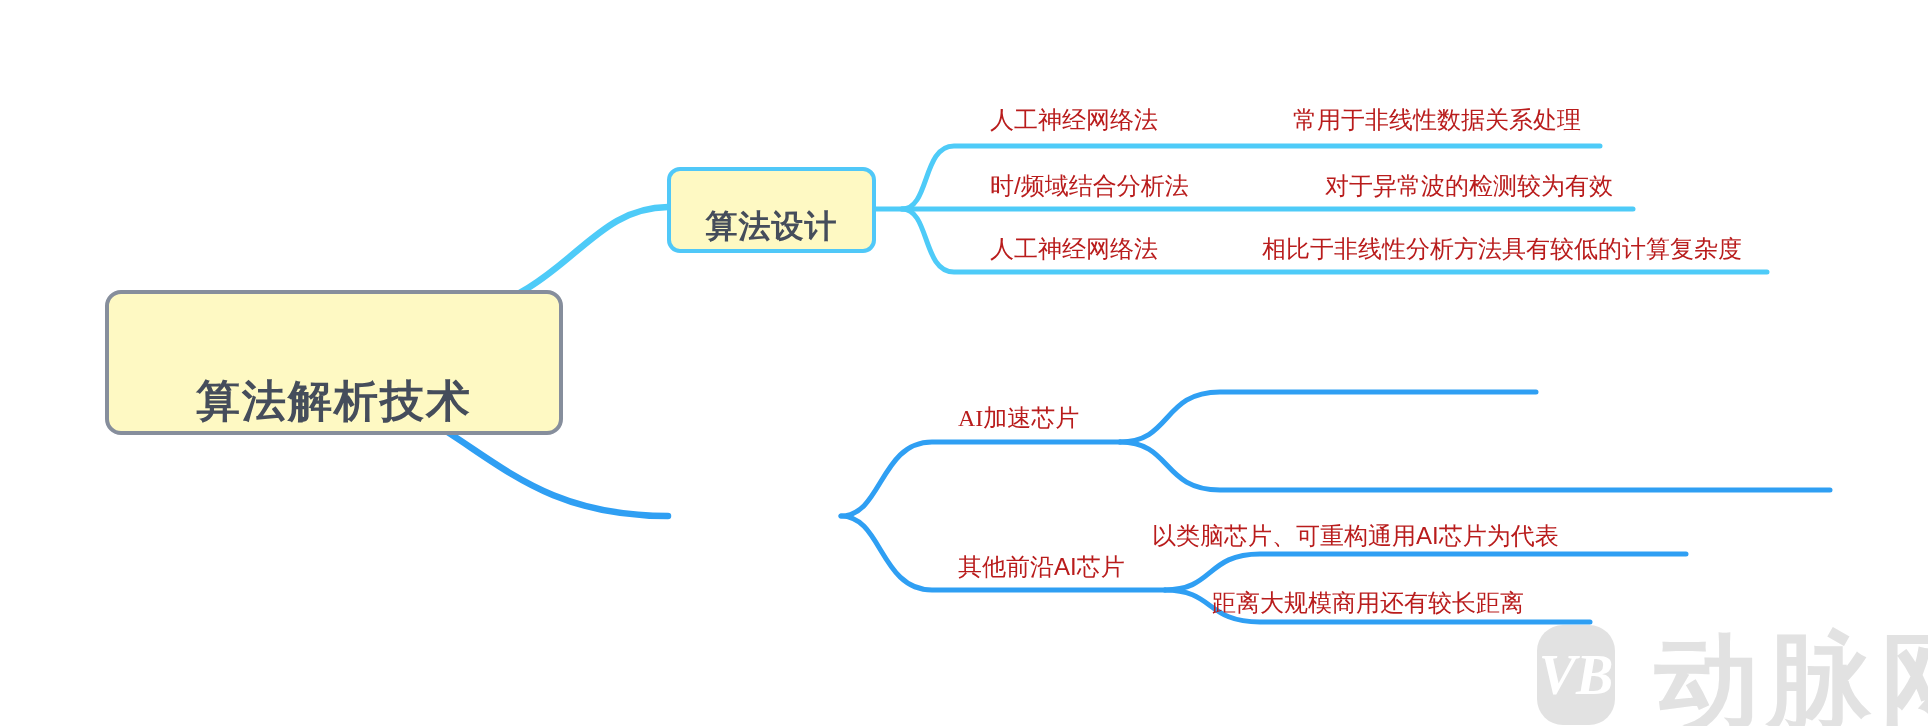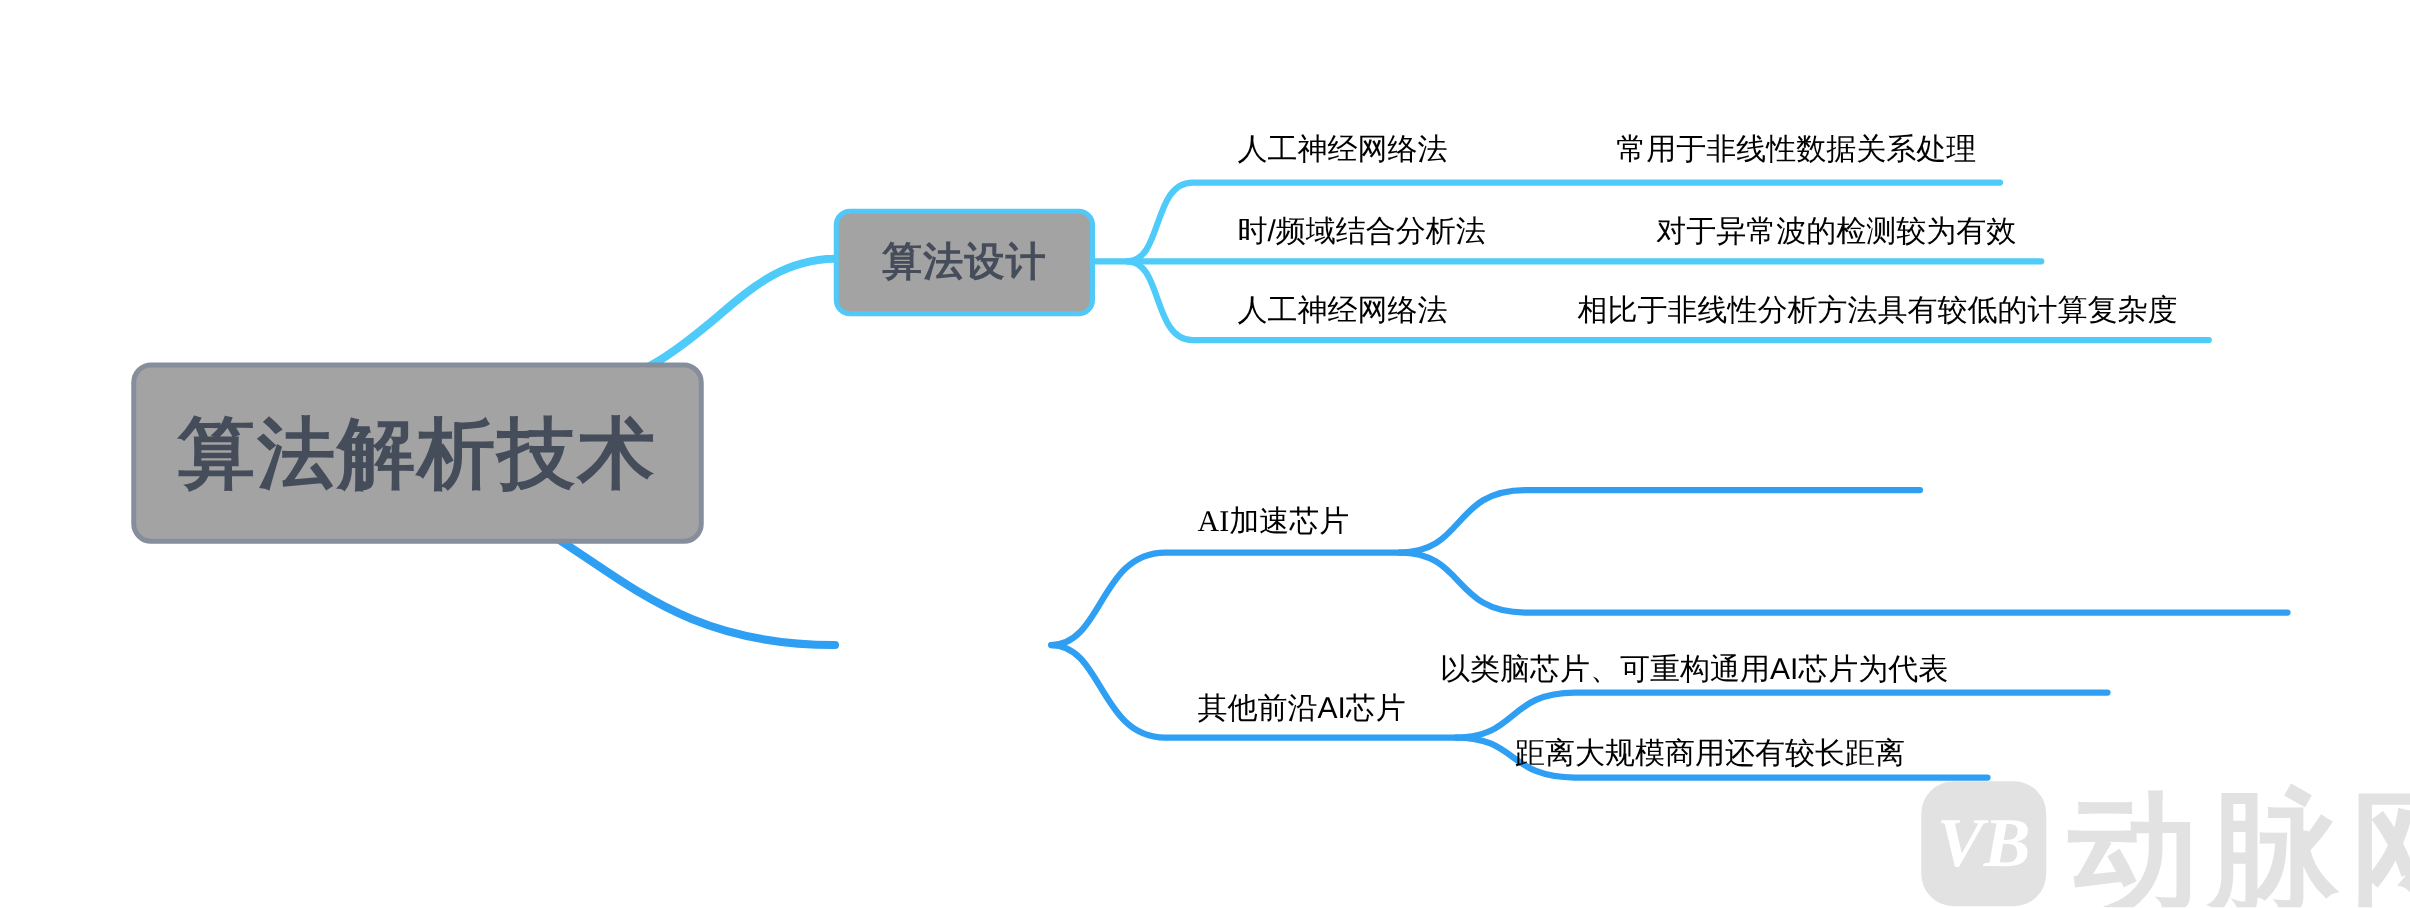--- a/index.html
+++ b/index.html
@@ -12,50 +12,50 @@
   }
   svg.links{position:absolute;left:0;top:0;width:1928px;height:726px;}
   svg.links path{fill:none;stroke-linecap:round;stroke-linejoin:round;}
   .stroke-top{stroke:#4ECBF8;}
   .stroke-bottom{stroke:#2F9FF3;}
   .w-main{stroke-width:6.5px;}
   .w-line{stroke-width:5px;}
 
   .box{
     position:absolute;
-    background:#a3a3a3;
-    display:flex;align-items:center;justify-content:center;
+    background:#fef9c3;
+    display:flex;align-items:flex-end;justify-content:center;
     color:#454D5B;font-weight:bold;
     box-sizing:border-box;
   }
   .box-root{
     left:105px;top:290px;width:458px;height:145px;
     border:4.5px solid #868E9C;border-radius:16px;
-    font-size:62px;letter-spacing:2px;
+    font-size:44px;letter-spacing:2px;
   }
   .box-design{
     left:667px;top:167px;width:209px;height:86px;
     border:4px solid #50C8F8;border-radius:13px;
     font-size:32px;letter-spacing:1px;
   }
   .box-chip{
     left:668px;top:473px;width:172px;height:87px;
     border:4px solid #2F9CF2;border-radius:13px;
     font-size:30px;letter-spacing:1px;
   }
 
   .leaf{
     position:absolute;
-    font-size:24px;color:#000000;
+    font-size:24px;color:#b91c1c;
     white-space:nowrap;line-height:28px;
   }
   .leaf.wrap{white-space:normal;width:590px;line-height:34px;word-break:break-all;}
 
   .wm-icon{
-    position:absolute;left:1537px;top:625px;width:100px;height:100px;
+    position:absolute;left:1537px;top:625px;width:78px;height:100px;
     background:#E2E2E2;border-radius:26px;
     display:flex;align-items:center;justify-content:center;
     color:#ffffff;font-family:"Liberation Serif", serif;
     font-style:italic;font-weight:bold;font-size:56px;
   }
   .wm-text{
     position:absolute;left:1655px;top:613px;
     font-size:104px;font-weight:600;letter-spacing:8px;
     color:#E2E2E2;white-space:nowrap;
   }

